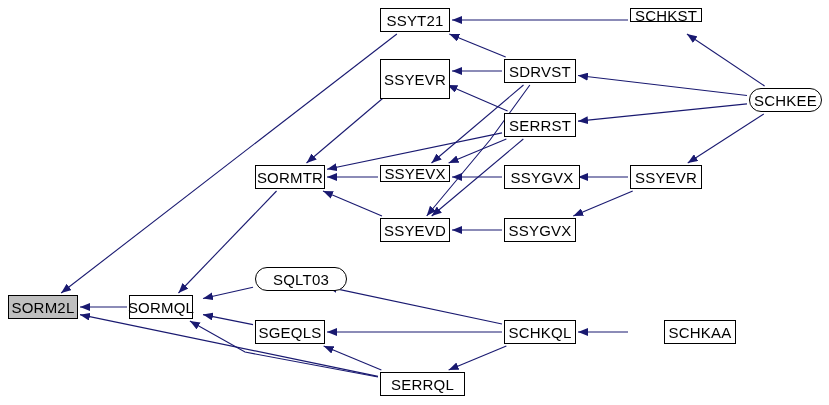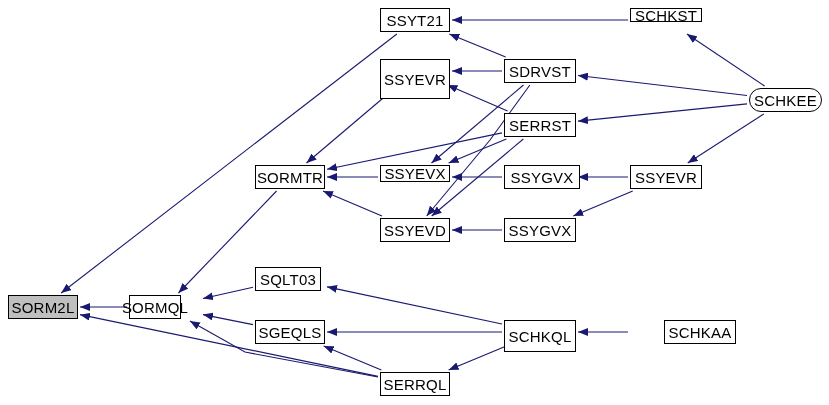--- a/index.html
+++ b/index.html
@@ -93,20 +93,20 @@
       <div class="node" style="left: 504px; top: 59px; width: 72px; height: 24px;">SDRVST</div>
       <div class="node" style="left: 749px; top: 88px; width: 73px; height: 24px; border-radius: 12px;">SCHKEE</div>
       <div class="node" style="left: 504px; top: 113px; width: 72px; height: 24px;">SERRST</div>
       <div class="node" style="left: 255px; top: 165px; width: 70px; height: 24px;">SORMTR</div>
       <div class="node" style="left: 380px; top: 165px; width: 70px; height: 17px;">SSYEVX</div>
       <div class="node" style="left: 504px; top: 165px; width: 76px; height: 24px;">SSYGVX</div>
       <div class="node" style="left: 630px; top: 165px; width: 72px; height: 24px;">SSYEVR</div>
       <div class="node" style="left: 380px; top: 218px; width: 70px; height: 24px;">SSYEVD</div>
       <div class="node" style="left: 504px; top: 218px; width: 72px; height: 24px;">SSYGVX</div>
       <div class="node current" style="left: 8px; top: 295px; width: 70px; height: 24px;">SORM2L</div>
-      <div class="node" style="left: 129px; top: 295px; width: 52px; height: 24px;">SORMQL</div>
-      <div class="node" style="left: 255px; top: 267px; width: 66px; height: 24px;">SQLT03</div>
+      <div class="node" style="left: 129px; top: 295px; width: 64px; height: 24px;">SORMQL</div>
+      <div class="node" style="left: 255px; top: 267px; width: 92px; height: 24px; border-radius: 12px;">SQLT03</div>
       <div class="node" style="left: 255px; top: 320px; width: 70px; height: 24px;">SGEQLS</div>
-      <div class="node" style="left: 504px; top: 320px; width: 72px; height: 32px;">SCHKQL</div>
+      <div class="node" style="left: 504px; top: 320px; width: 72px; height: 24px;">SCHKQL</div>
       <div class="node" style="left: 664px; top: 320px; width: 72px; height: 24px;">SCHKAA</div>
-      <div class="node" style="left: 380px; top: 372px; width: 70px; height: 24px;">SERRQL</div>
+      <div class="node" style="left: 380px; top: 372px; width: 85px; height: 24px;">SERRQL</div>
     </div>
 </div>
 
 </body></html>

